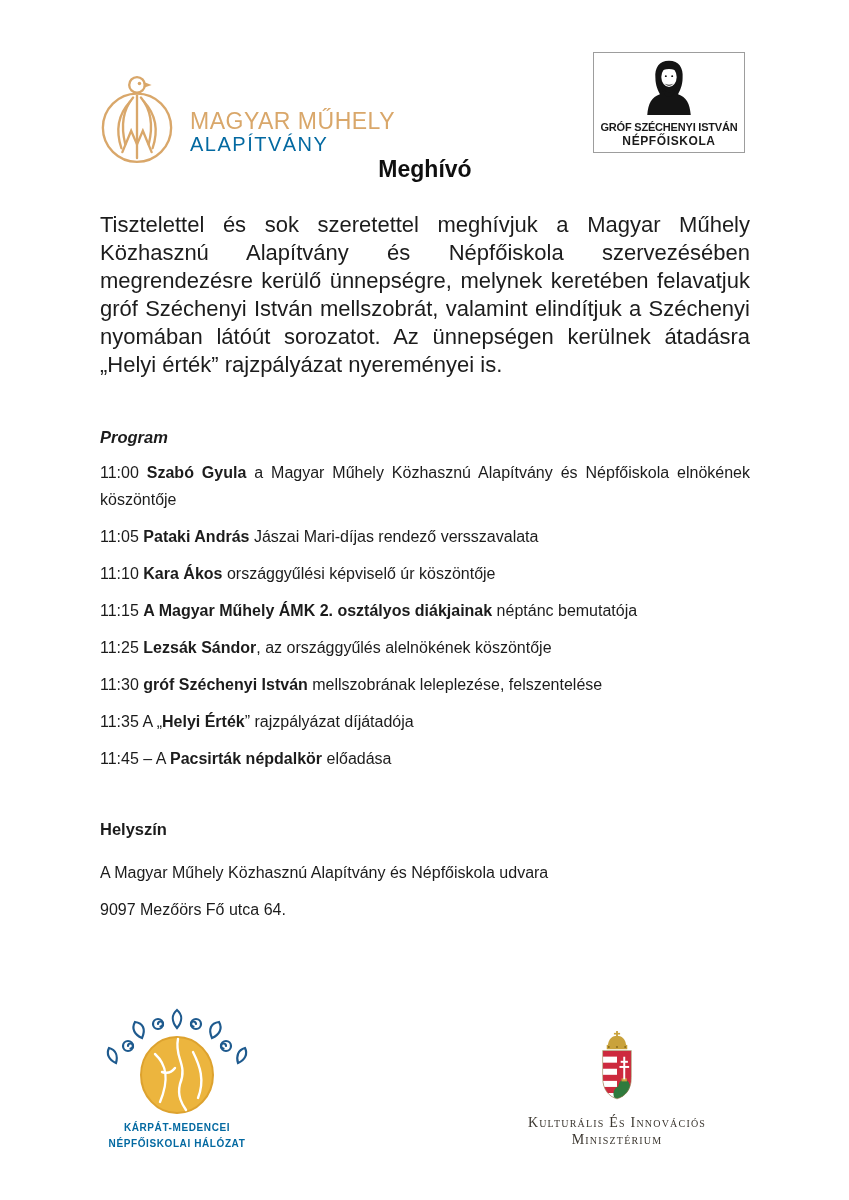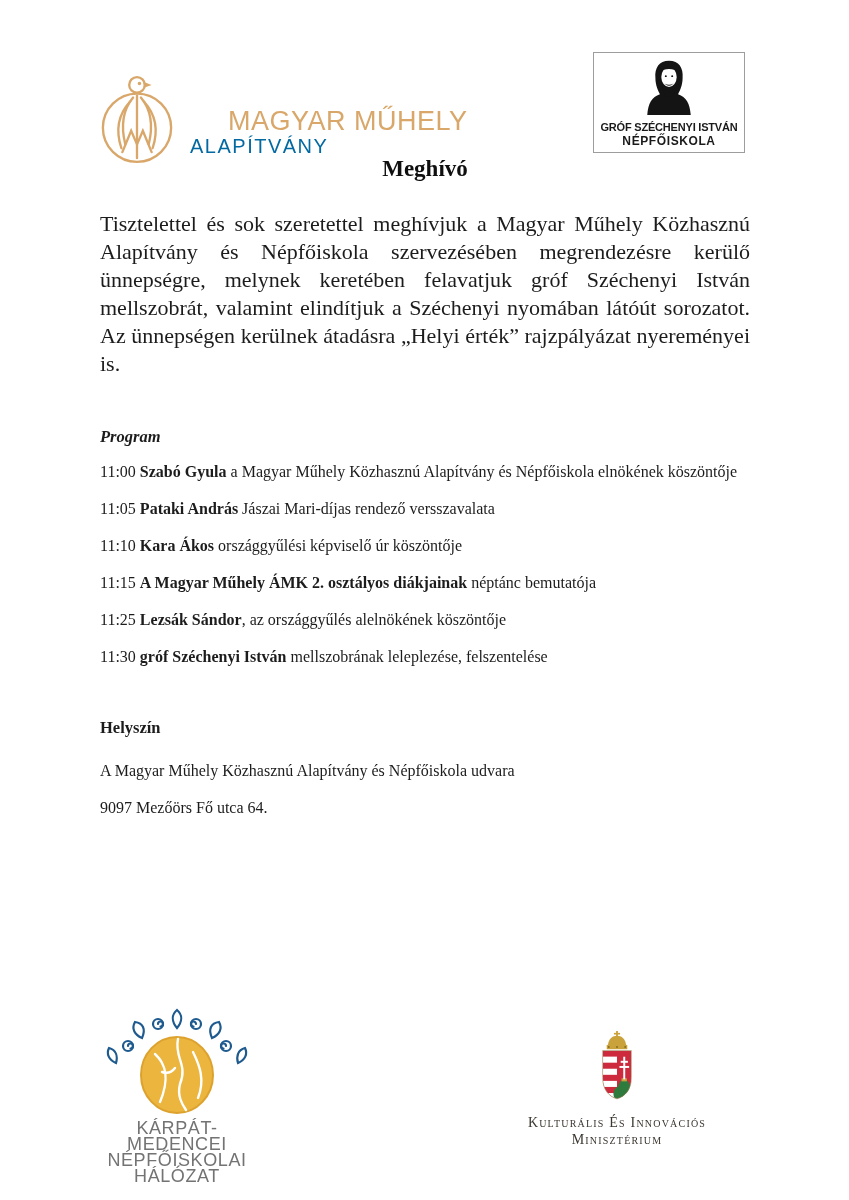--- a/index.html
+++ b/index.html
@@ -8,41 +8,41 @@
     width:849px;height:1200px;
     margin:0 auto;
     background:#ffffff;
     font-family:"Liberation Sans",sans-serif;
     color:#1c1c1c;
     overflow:hidden;
   }
   
   .logo-mmha{position:absolute;left:98px;top:72px;display:flex;align-items:center;gap:14px;}
   .mmha-text{line-height:1.05;padding-top:26px;}
-  .mmha-line1{font-size:27px;letter-spacing:.5px;color:#d9a76a;margin-left:38px;}
+  .mmha-line1{font-size:23px;letter-spacing:.5px;color:#d9a76a;}
   .mmha-line2{font-size:20px;letter-spacing:1.5px;color:#0369a1;}
   
   .logo-szechenyi{
     position:absolute;left:593px;top:52px;width:152px;height:101px;
     border:1px solid #9d9d9d;background:#fff;text-align:center;box-sizing:border-box;
   }
   .sz-line1{font-size:11px;font-weight:700;letter-spacing:-.2px;color:#1a1a1a;margin-top:1px;}
   .sz-line2{font-size:12px;font-weight:700;letter-spacing:.6px;color:#1a1a1a;margin-top:1px;}
   
-  .content{position:absolute;left:100px;top:0;width:650px;font-family:Liberation Serif, serif;}
+  .content{position:absolute;left:100px;top:0;width:650px;}
   .title{margin:156px 0 0;text-align:center;font-size:23px;font-weight:700;color:#0f0f0f;}
   .intro{margin:28px 0 0;font-size:22px;line-height:28px;text-align:justify;}
   .program-heading{margin:45px 0 8px;font-size:16.5px;font-weight:700;font-style:italic;line-height:27px;}
   .prog-item{margin:0 0 10px;font-size:16px;line-height:27px;text-align:justify;}
   .prog-item b{font-weight:700;}
   .venue-heading{margin:44px 0 16px;font-size:16.5px;font-weight:700;line-height:27px;}
   .venue-line{margin:0 0 10px;font-size:16px;line-height:27px;}
   
   .logo-network{position:absolute;left:92px;top:1008px;width:170px;text-align:center;}
-  .net-text{font-size:18px;font-weight:400;letter-spacing:.6px;line-height:16px;color:#737373;}
+  .net-text{font-size:10px;font-weight:700;letter-spacing:.6px;line-height:16px;color:#0369a1;}
   
   .logo-ministry{position:absolute;left:510px;top:1030px;width:214px;text-align:center;}
   .min-text{font-family:"Liberation Serif",serif;font-variant:small-caps;
     font-size:14px;letter-spacing:1.2px;line-height:17px;color:#3b362f;margin-top:6px;}
 </style>
 </head>
 <body>
 
 <div class="page">
 
@@ -90,20 +90,22 @@
 
     <p class="program-heading">Program</p>
 
     <div>
         <p class="prog-item"><span>11:00</span> <b>Szabó Gyula</b> a Magyar Műhely Közhasznú Alapítvány és Népfőiskola elnökének köszöntője</p>
         <p class="prog-item"><span>11:05</span> <b>Pataki András</b> Jászai Mari-díjas rendező versszavalata</p>
         <p class="prog-item"><span>11:10</span> <b>Kara Ákos</b> országgyűlési képviselő úr köszöntője</p>
         <p class="prog-item"><span>11:15</span> <b>A Magyar Műhely ÁMK 2. osztályos diákjainak</b> néptánc bemutatója</p>
         <p class="prog-item"><span>11:25</span> <b>Lezsák Sándor</b>, az országgyűlés alelnökének köszöntője</p>
         <p class="prog-item"><span>11:30</span> <b>gróf Széchenyi István</b> mellszobrának leleplezése, felszentelése</p>
+        <p class="prog-item"><span>11:35</span> A „<b>Helyi Érték</b>” rajzpályázat díjátadója</p>
+        <p class="prog-item"><span>11:45</span> – A <b>Pacsirták népdalkör</b> előadása</p>
       </div>
 
     <p class="venue-heading">Helyszín</p>
     <p class="venue-line">A Magyar Műhely Közhasznú Alapítvány és Népfőiskola udvara</p>
     <p class="venue-line">9097 Mezőörs Fő utca 64.</p>
   </div>
 
   <div class="logo-network">
     <svg width="170" height="108" viewBox="0 0 170 108">
 

